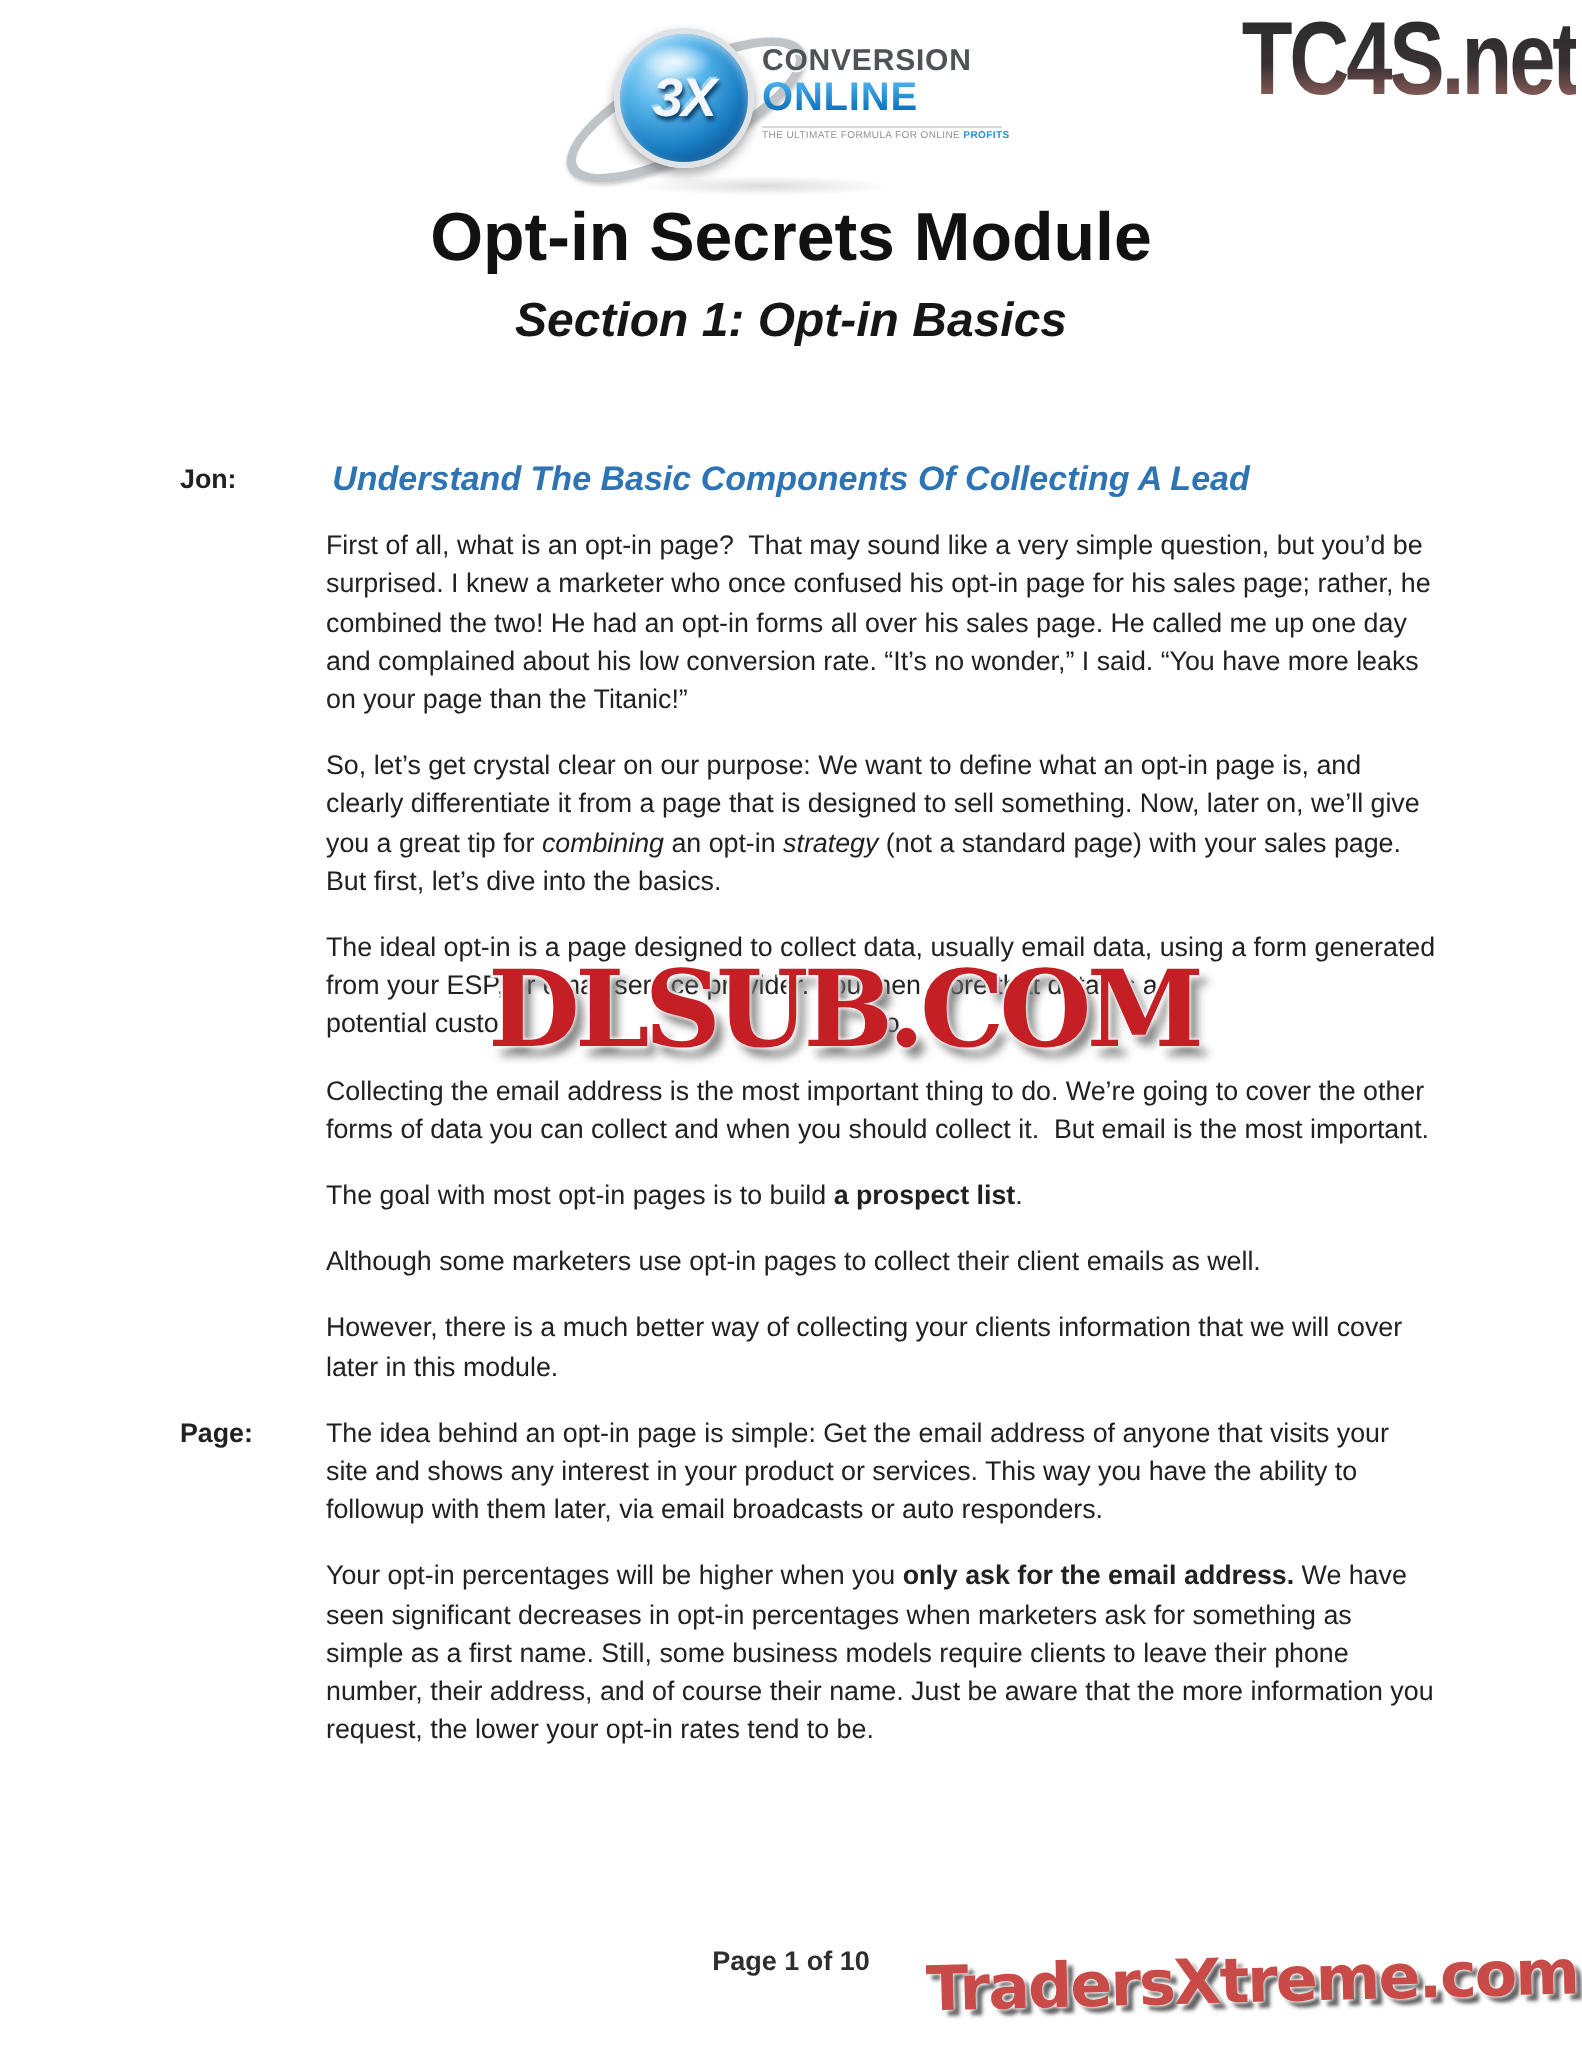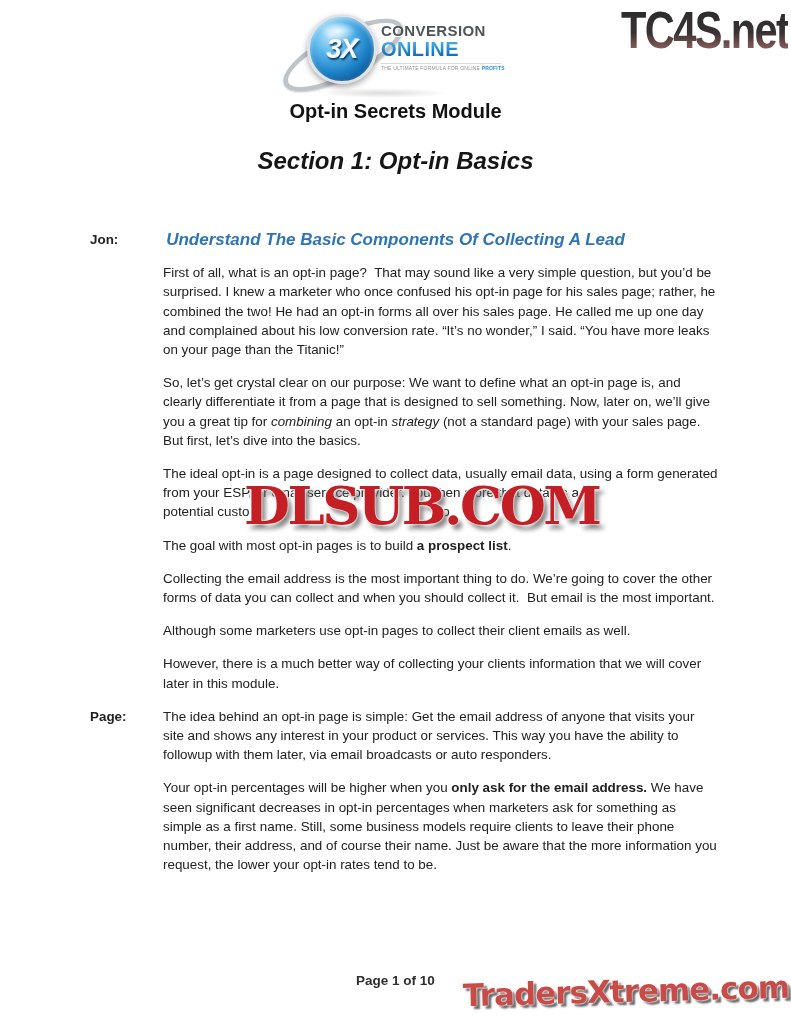--- a/index.html
+++ b/index.html
@@ -46,21 +46,21 @@
   }
   
   .tc4s{
     position:absolute;right:3px;top:4px;
     font-size:52px;line-height:52px;font-weight:900;letter-spacing:-2px;
     transform:scaleX(.8);transform-origin:100% 0;
     background:linear-gradient(180deg,#2c2c2c 10%, #383134 55%, #8d5f5a 88%, #a5766d 100%);
     -webkit-background-clip:text;background-clip:text;color:transparent;
   }
   
-  .title{position:absolute;left:0;top:100px;width:100%;text-align:center;font-size:20px;font-weight:700;color:#111;}
+  .title{position:absolute;left:0;top:100px;width:100%;text-align:center;font-size:34px;font-weight:700;color:#111;}
   .section{position:absolute;left:0;top:147px;width:100%;text-align:center;font-size:24px;font-weight:700;font-style:italic;color:#161616;}
   .lead{position:absolute;left:0;top:184px;width:100%;text-align:center;font-size:17px;font-weight:700;font-style:italic;color:#2E74B5;margin-top:46px;}
   
   .dialogue{position:absolute;left:90px;top:230px;width:630px;font-size:13.4px;line-height:19.2px;}
   .block{display:grid;grid-template-columns:73px 555px;margin-bottom:14px;}
   .speaker{font-weight:700;}
   .para{text-align:left;}
   .b{font-weight:700;}
   .i{font-style:italic;}
   .obscured-line{white-space:nowrap;}
@@ -130,26 +130,26 @@
     <div class="block">
       <div class="speaker"></div>
       <div class="para">
         <span>The ideal opt-in is a page designed to collect data, usually email data, using a form generated from your ESP, or email service provider. You then store that data as a</span>
         <div class="obscured-line"><span>potential custo</span><span class="gap"></span><span>o</span></div>
       </div>
     </div>
 
     <div class="block">
       <div class="speaker"></div>
-      <div class="para"><span>The goal with most opt-in pages is to build </span><span class="b">a prospect list</span><span>.</span></div>
+      <div class="para"><span>Collecting the email address is the most important thing to do. We’re going to cover the other forms of data you can collect and when you should collect it.&nbsp; But email is the most important.</span></div>
     </div>
 
     <div class="block">
       <div class="speaker"></div>
-      <div class="para"><span>Collecting the email address is the most important thing to do. We’re going to cover the other forms of data you can collect and when you should collect it.&nbsp; But email is the most important.</span></div>
+      <div class="para"><span>The goal with most opt-in pages is to build </span><span class="b">a prospect list</span><span>.</span></div>
     </div>
 
     <div class="block">
       <div class="speaker"></div>
       <div class="para"><span>Although some marketers use opt-in pages to collect their client emails as well.</span></div>
     </div>
 
     <div class="block">
       <div class="speaker"></div>
       <div class="para"><span>However, there is a much better way of collecting your clients information that we will cover later in this module.</span></div>

